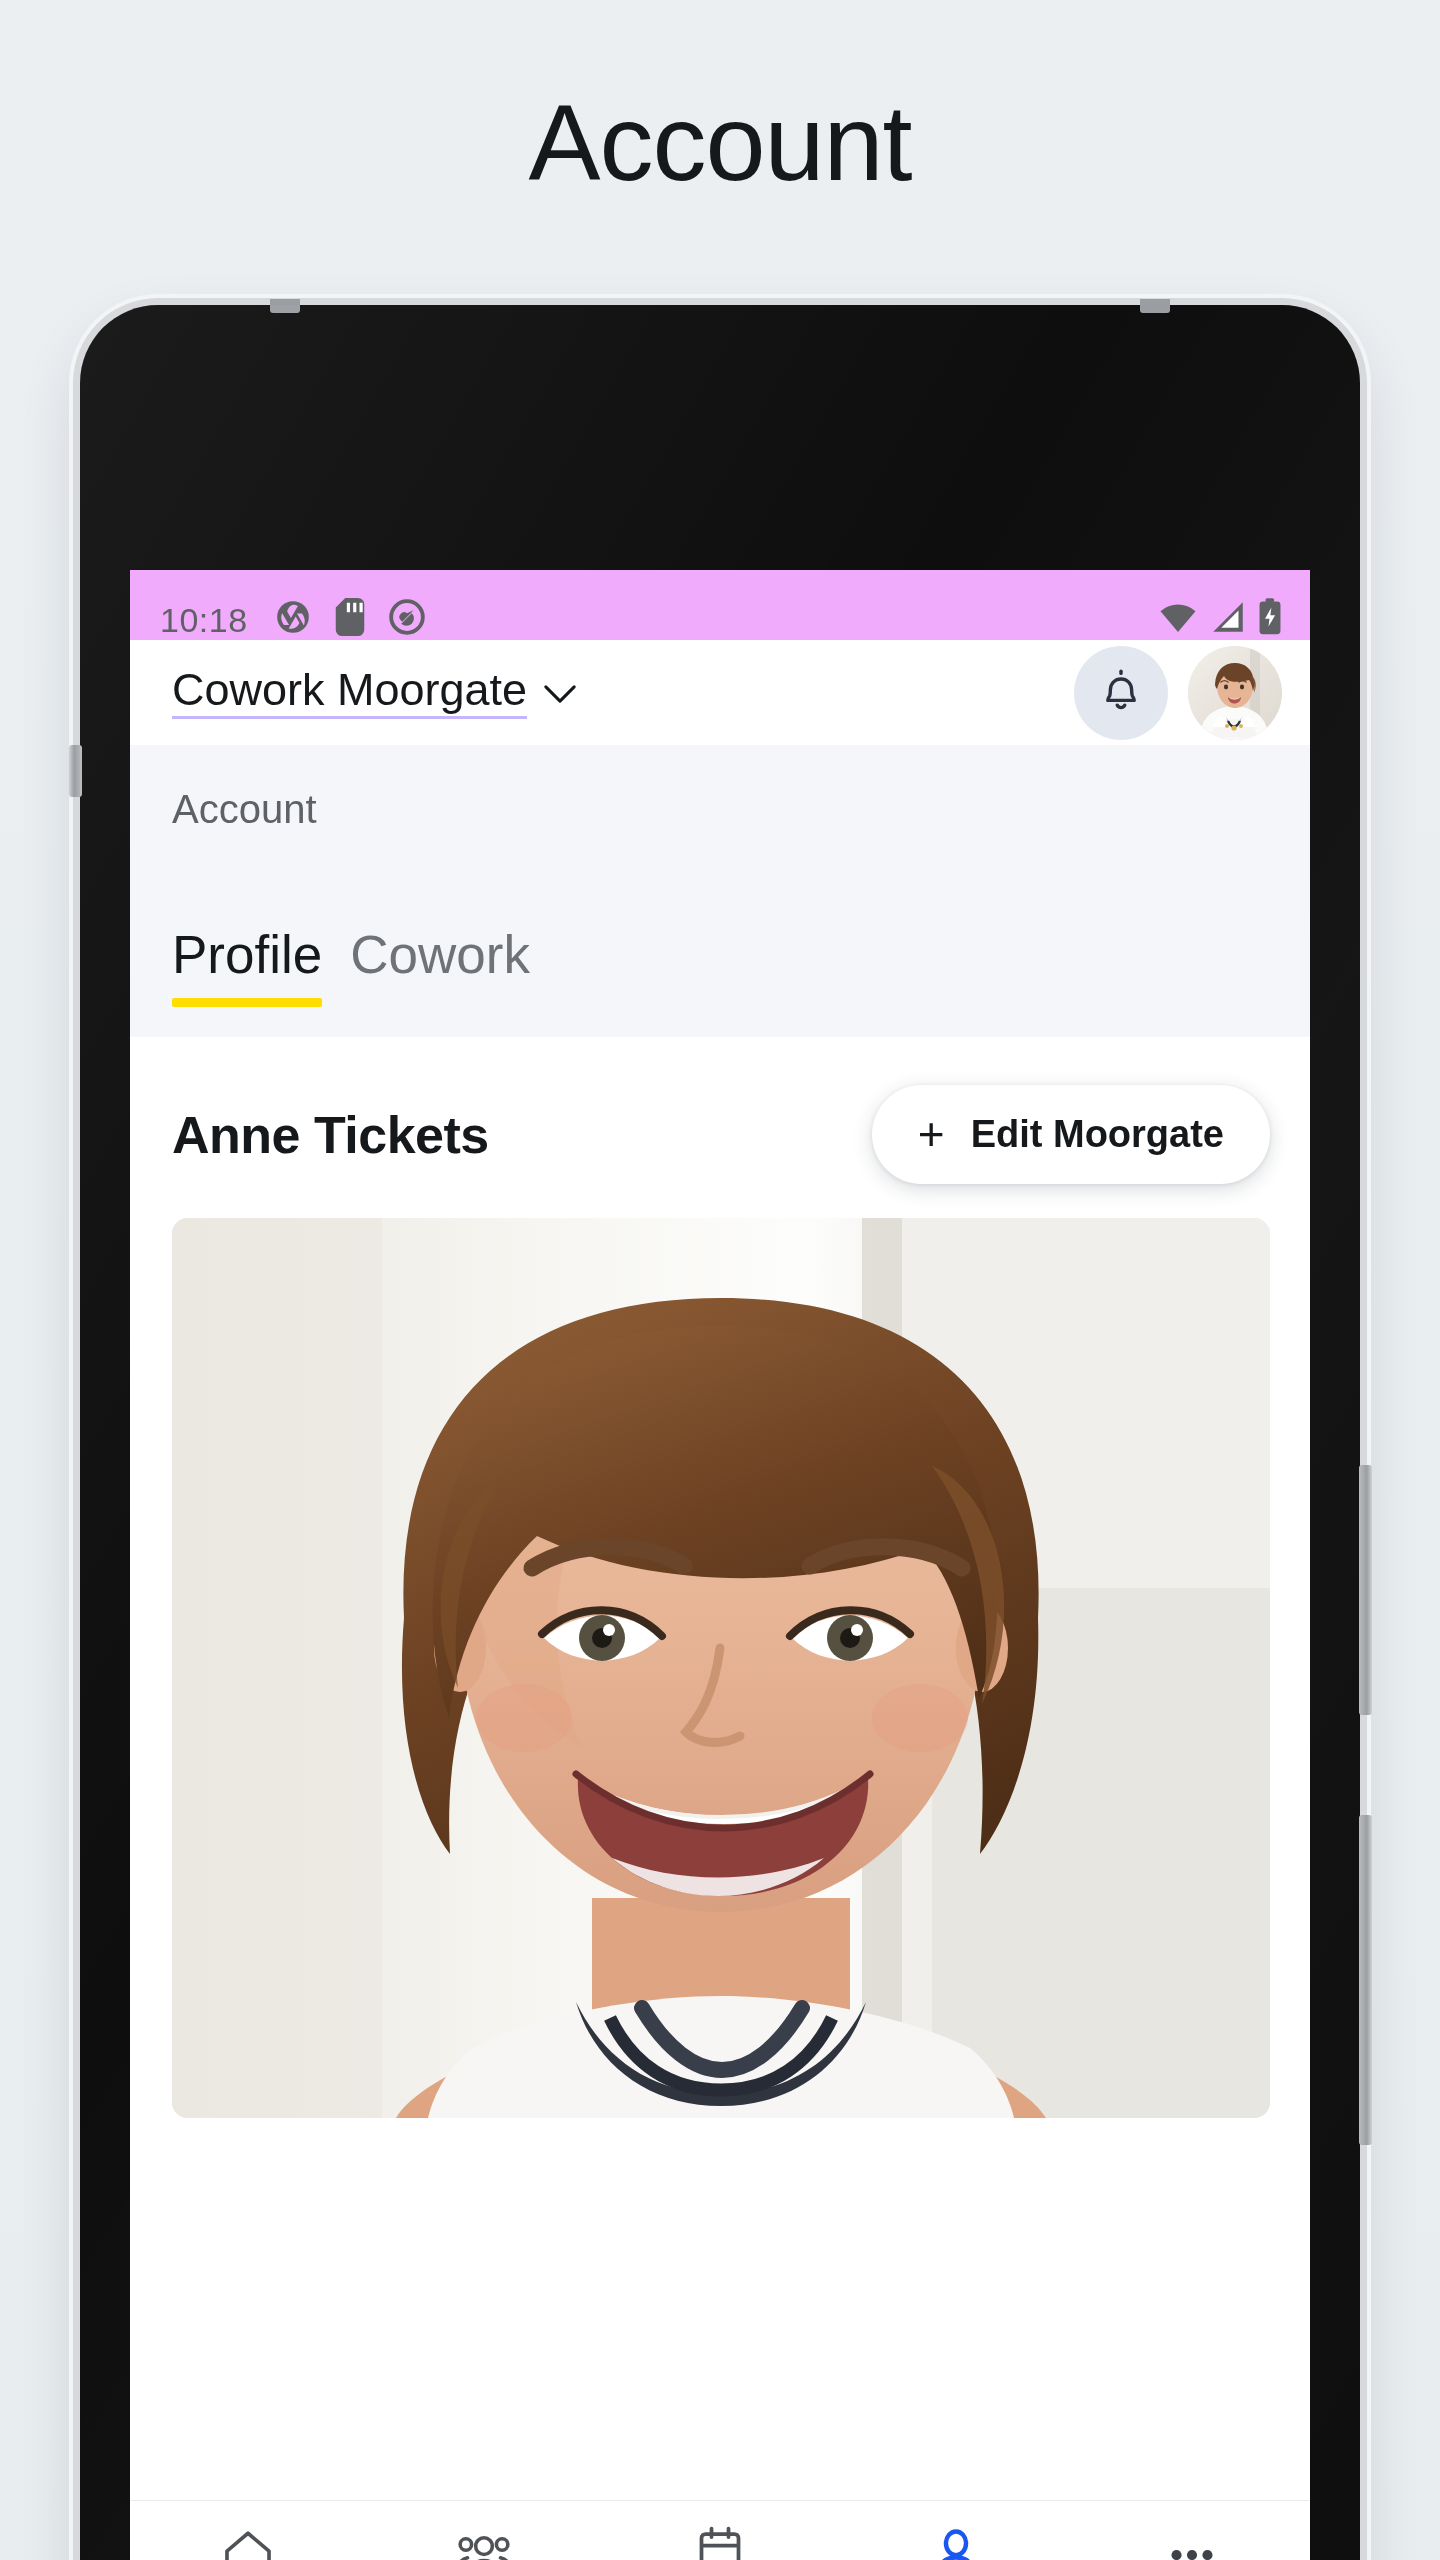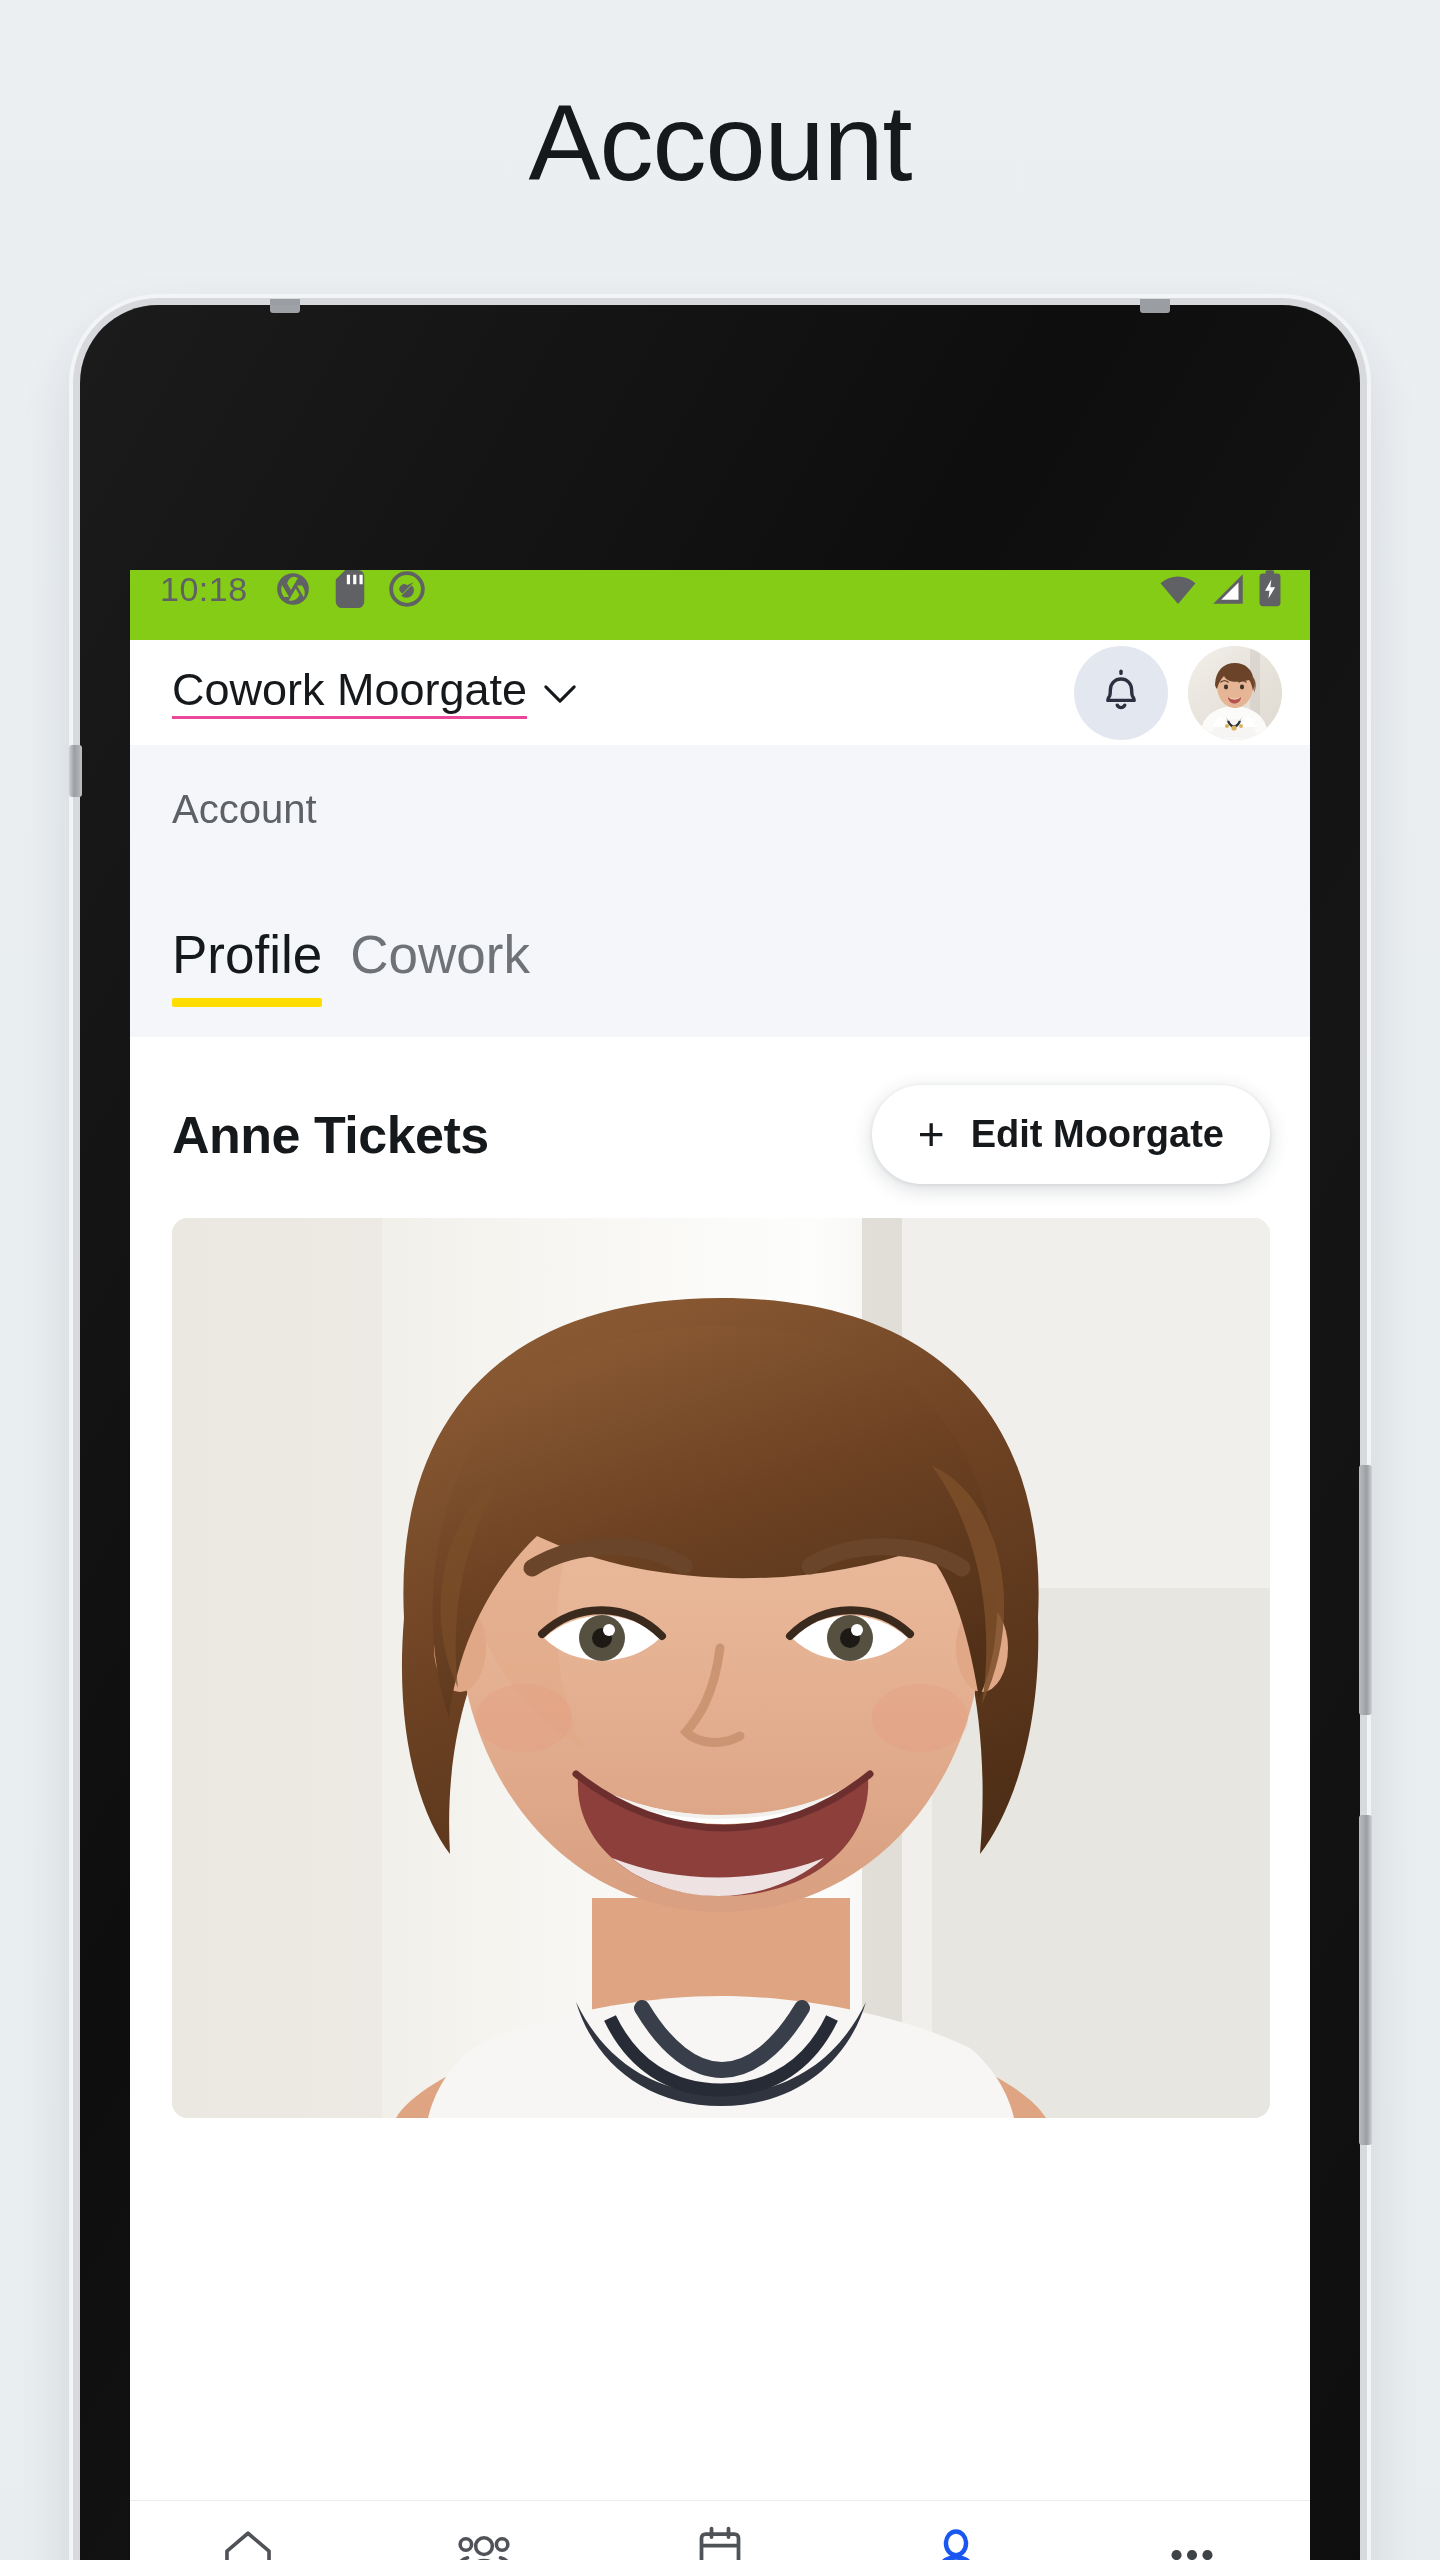--- a/index.html
+++ b/index.html
@@ -62,36 +62,36 @@
   
   .screen {
     position: absolute; left: 50px; top: 265px;
     width: 1180px; height: 2135px;
     background: #ffffff;
     overflow: hidden;
   }
 
   
   .statusbar {
-    height: 70px; display: flex; align-items: flex-start;
-    padding: 0 28px 0 30px; background: #84cc16;
+    height: 70px; display: flex; align-items: flex-end;
+    padding: 0 28px 0 30px; background: #f0abfc;
   }
   .sb-time { font-size: 34px; color: #5f6164; letter-spacing: .5px; }
   .sb-icons-left { display: flex; align-items: center; gap: 22px; margin-left: 26px; }
   .sb-right { margin-left: auto; display: flex; align-items: center; gap: 12px; }
 
   
   .appbar {
     height: 105px; background: #fff;
     display: flex; align-items: center; padding: 0 28px 0 42px;
   }
   .org-chip { display: flex; align-items: baseline; gap: 16px; cursor: pointer; }
   .org-name {
     font-size: 45px; font-weight: 400; color: #16191c;
-    border-bottom: 3px solid #ec4899; padding-bottom: 4px; line-height: 1;
+    border-bottom: 3px solid #c4b5fd; padding-bottom: 4px; line-height: 1;
   }
   .appbar-right { margin-left: auto; display: flex; align-items: center; gap: 20px; }
   .bell-btn {
     width: 94px; height: 94px; border-radius: 50%;
     background: #e3e8f0; display: flex; align-items: center; justify-content: center;
   }
   .avatar {
     width: 94px; height: 94px; border-radius: 50%; overflow: hidden;
     position: relative; background:#efeae6;
   }

